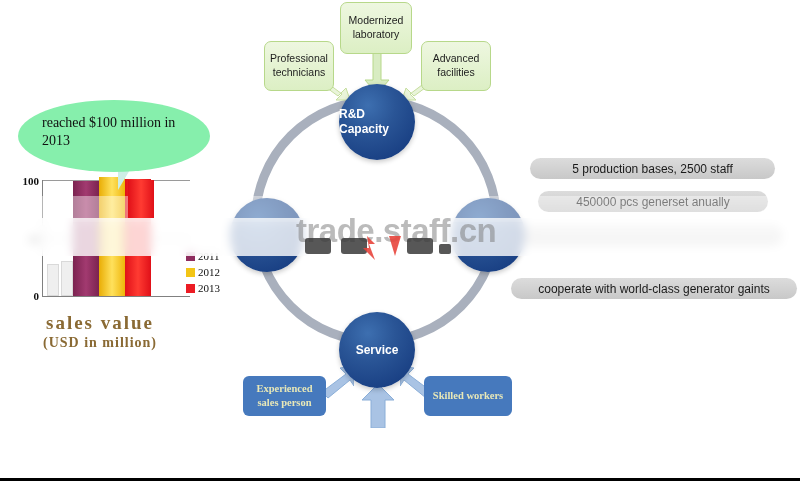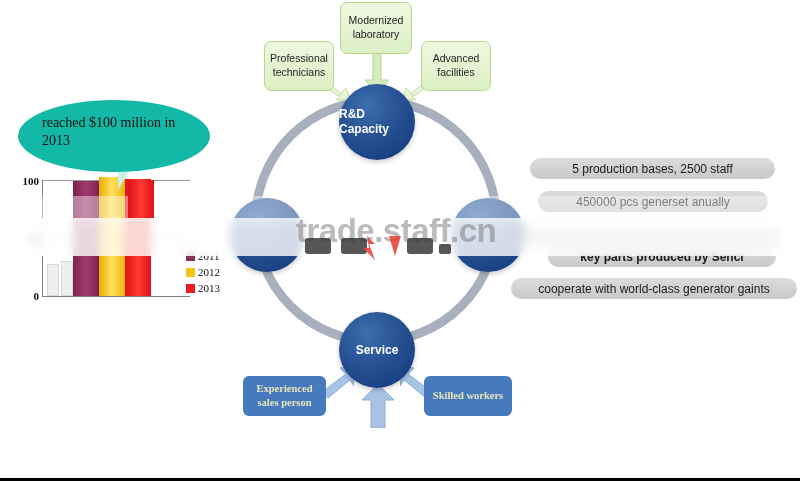--- a/index.html
+++ b/index.html
@@ -20,21 +20,21 @@
     box-sizing: border-box;
   }
 
   
   .bubble {
     position: absolute;
     left: 18px;
     top: 100px;
     width: 192px;
     height: 72px;
-    background: #14b8a6;
+    background: #86efac;
     border-radius: 50% / 50%;
     z-index: 6;
   }
   .bubble-text {
     position: absolute;
     left: 24px;
     top: 14px;
     width: 156px;
     font-family: "Liberation Serif", serif;
     font-size: 14px;
@@ -344,20 +344,24 @@
     <div class="legend-row">
       <span class="legend-swatch" style="background:#f3c516;"></span>
       <span>2012</span>
     </div>
     <div class="legend-row">
       <span class="legend-swatch" style="background:#ec1c24;"></span>
       <span>2013</span>
     </div>
   </div>
 
+  <div class="chart-caption">
+    <div class="caption-main">sales value</div>
+    <div class="caption-sub">(USD in million)</div>
+  </div>
 
   <div class="ring"></div>
 
   <div class="node node-top">
     <span>R&amp;D Capacity</span>
   </div>
   <div class="node node-bottom">
     <span>Service</span>
   </div>
   <div class="node node-left">
@@ -405,23 +409,20 @@
   </svg>
 
   <div class="pill pill-1">
     <span>5 production bases, 2500 staff</span>
   </div>
   <div class="pill pill-2">
     <span>450000 pcs generset anually</span>
   </div>
   <div class="pill pill-3">
     <span></span>
-  </div>
-  <div class="pill pill-4">
-    <span>key parts produced by Senci</span>
   </div>
   <div class="pill pill-5">
     <span>cooperate with world-class generator gaints</span>
   </div>
 
   <div class="wm-band2"></div>
   <div class="wm-band"></div>
   <div class="wm-text">trade.staff.cn</div>
   <svg class="wm-logo" width="160" height="30" viewBox="0 0 160 30">
     <rect x="0" y="6" width="26" height="16" rx="3" fill="#3a3a3a" opacity="0.85"></rect>

